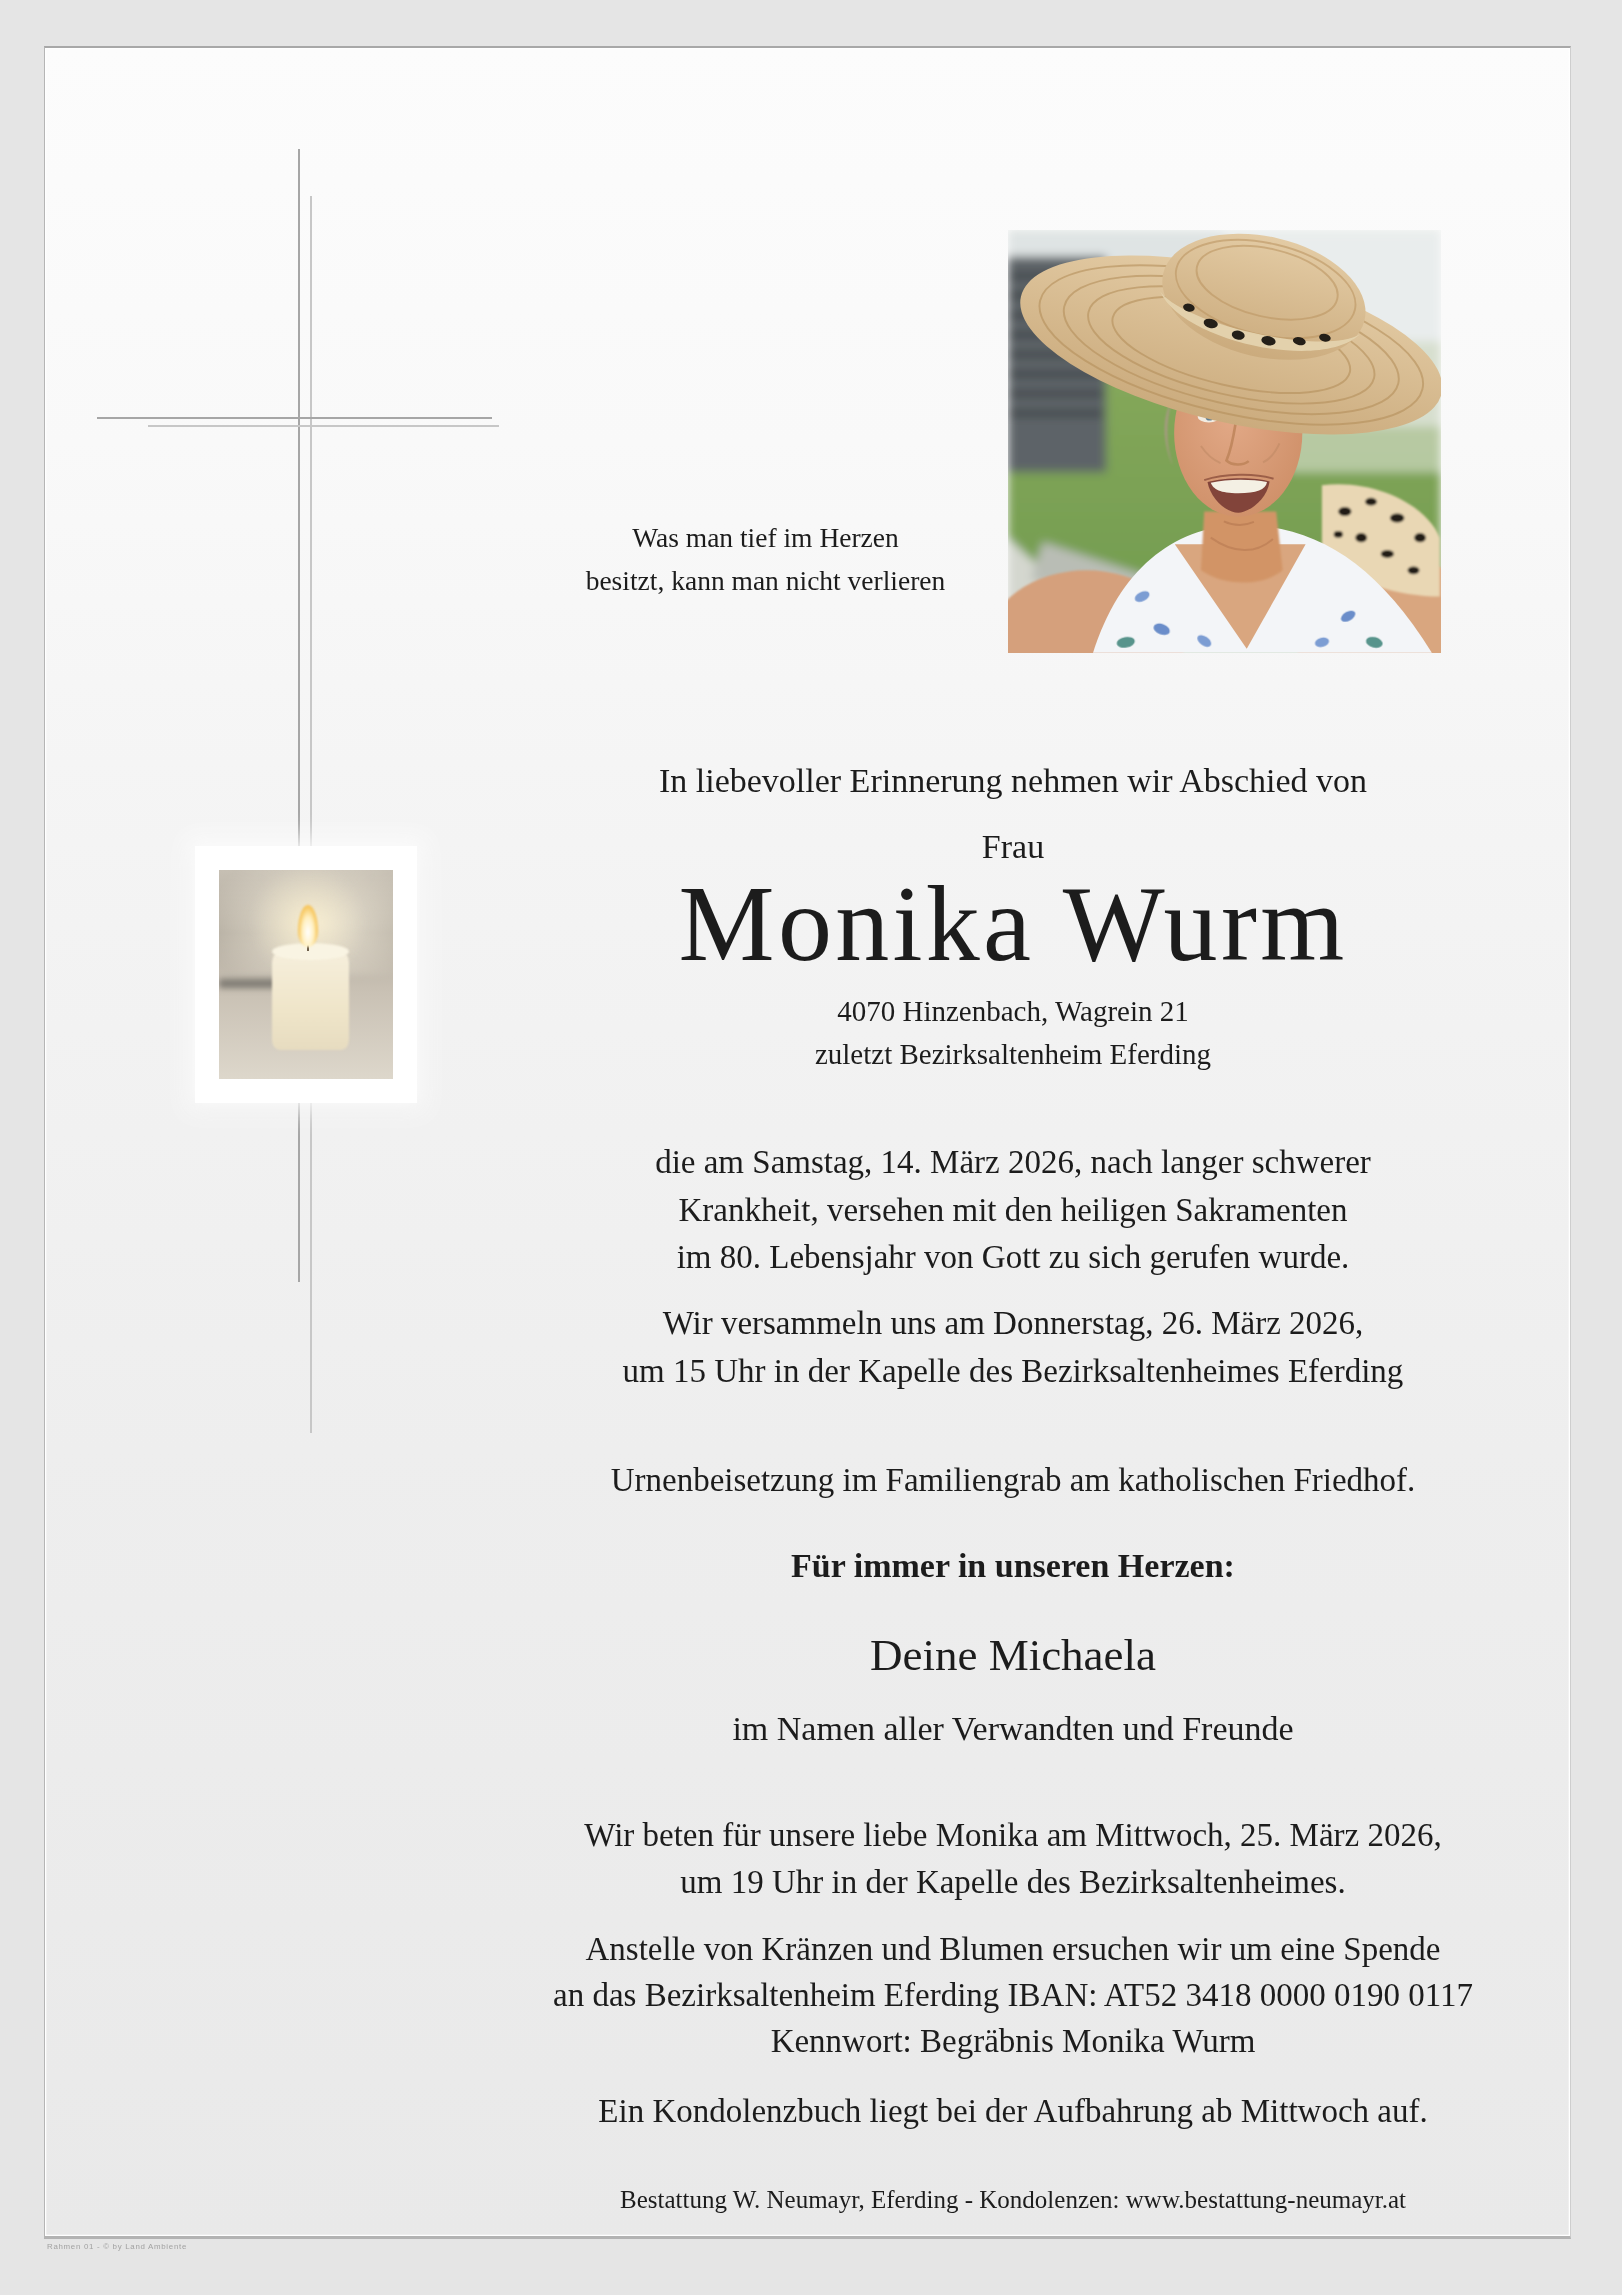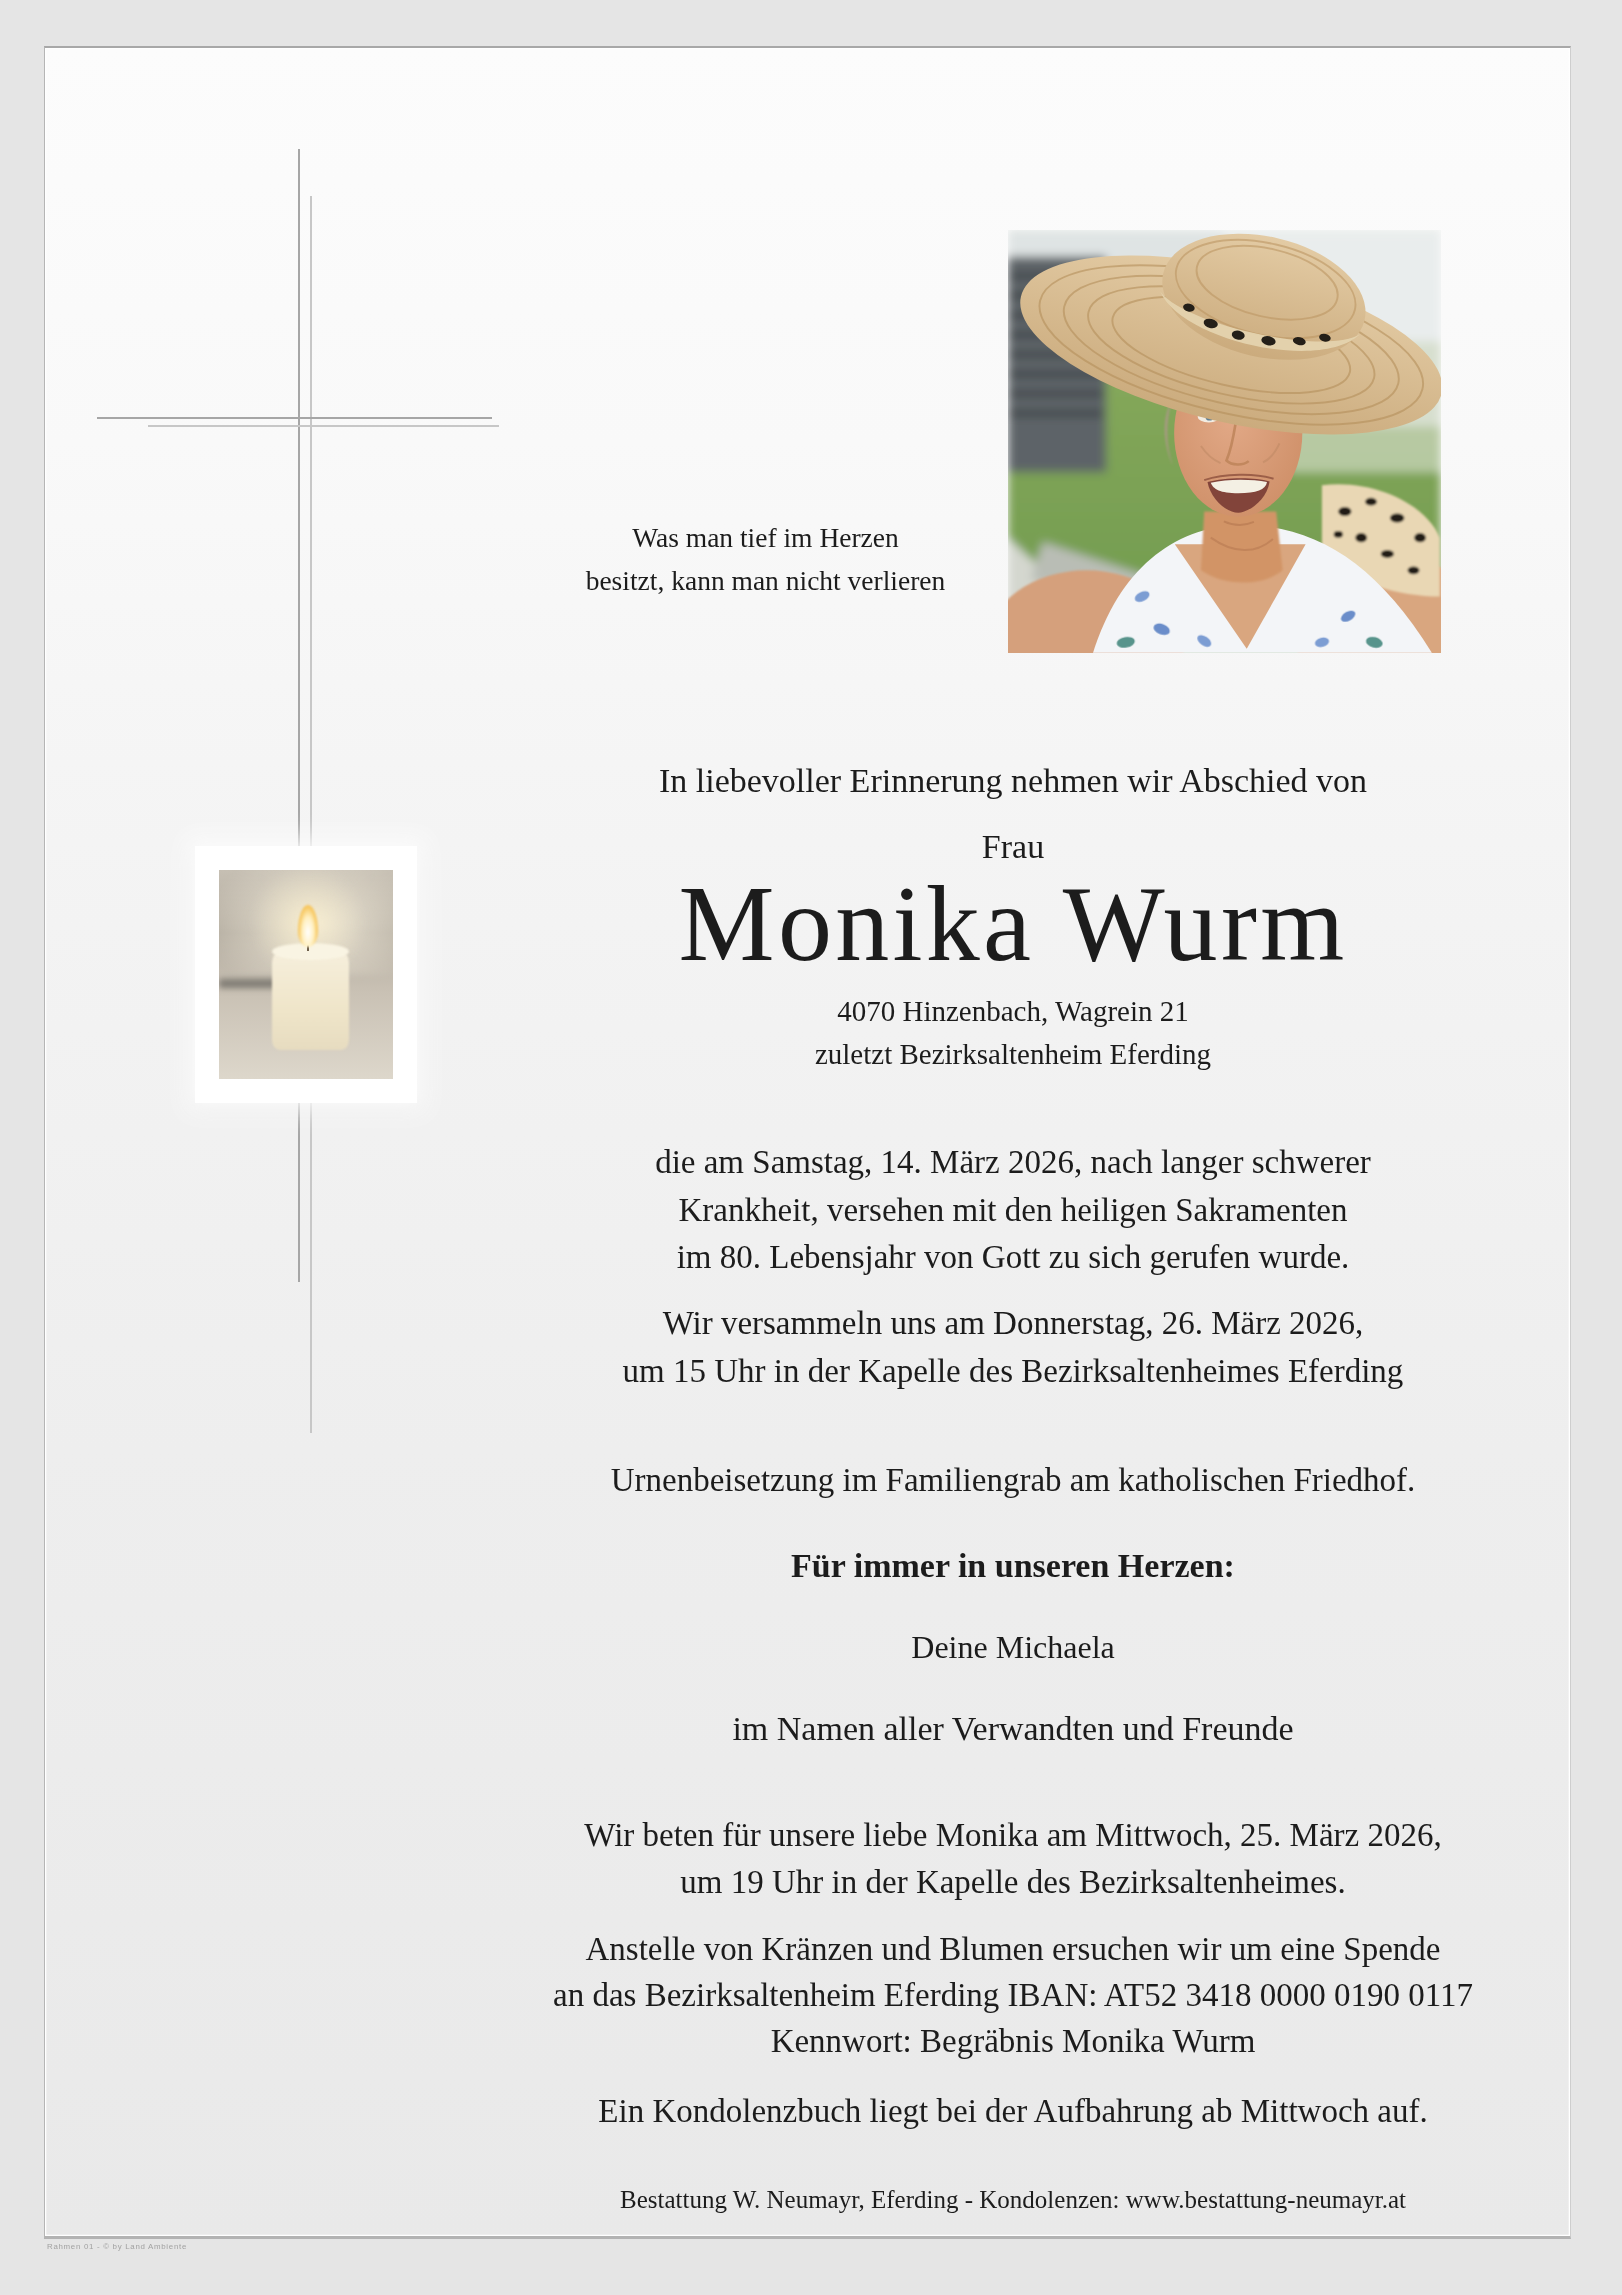--- a/index.html
+++ b/index.html
@@ -83,21 +83,21 @@
   .col{position:absolute;left:458px;top:0;width:1110px;height:2295px;}
   .intro{top:718px;font-size:34px;margin-top:44px;}
   .salutation{top:828px;font-size:34px;}
   .deceased-name{top:862px;font-size:108px;letter-spacing:3.3px;}
   .addr1{top:995px;font-size:29px;text-align:center;}
   .addr2{top:1038px;font-size:29px;}
   .body-line{font-size:33px;}
   .pA1{top:1144px;} .pA2{top:1192px;} .pA3{top:1239px;}
   .pB1{top:1305px;} .pB2{top:1353px;} .pB3{top:1400px;} .pB4{top:1447px;margin-top:15px;}
   .farewell{top:1547px;font-size:34px;font-weight:bold;}
-  .mourner{top:1629px;font-size:32px;}
+  .mourner{top:1629px;font-size:45px;}
   .on-behalf{top:1710px;font-size:34px;}
   .pC1{top:1817px;} .pC2{top:1864px;}
   .pD1{top:1931px;} .pD2{top:1977px;} .pD3{top:2023px;}
   .condolence{top:2093px;font-size:33px;}
   .footer{top:2186px;font-size:25px;}
   .fine-print{
     position:absolute;left:47px;top:2242px;width:275px;
     font-size:7.9px;color:#a2a2a2;letter-spacing:0.7px;
     filter:blur(0.5px);font-family:"Liberation Sans",sans-serif;
     text-align:left;white-space:nowrap;

